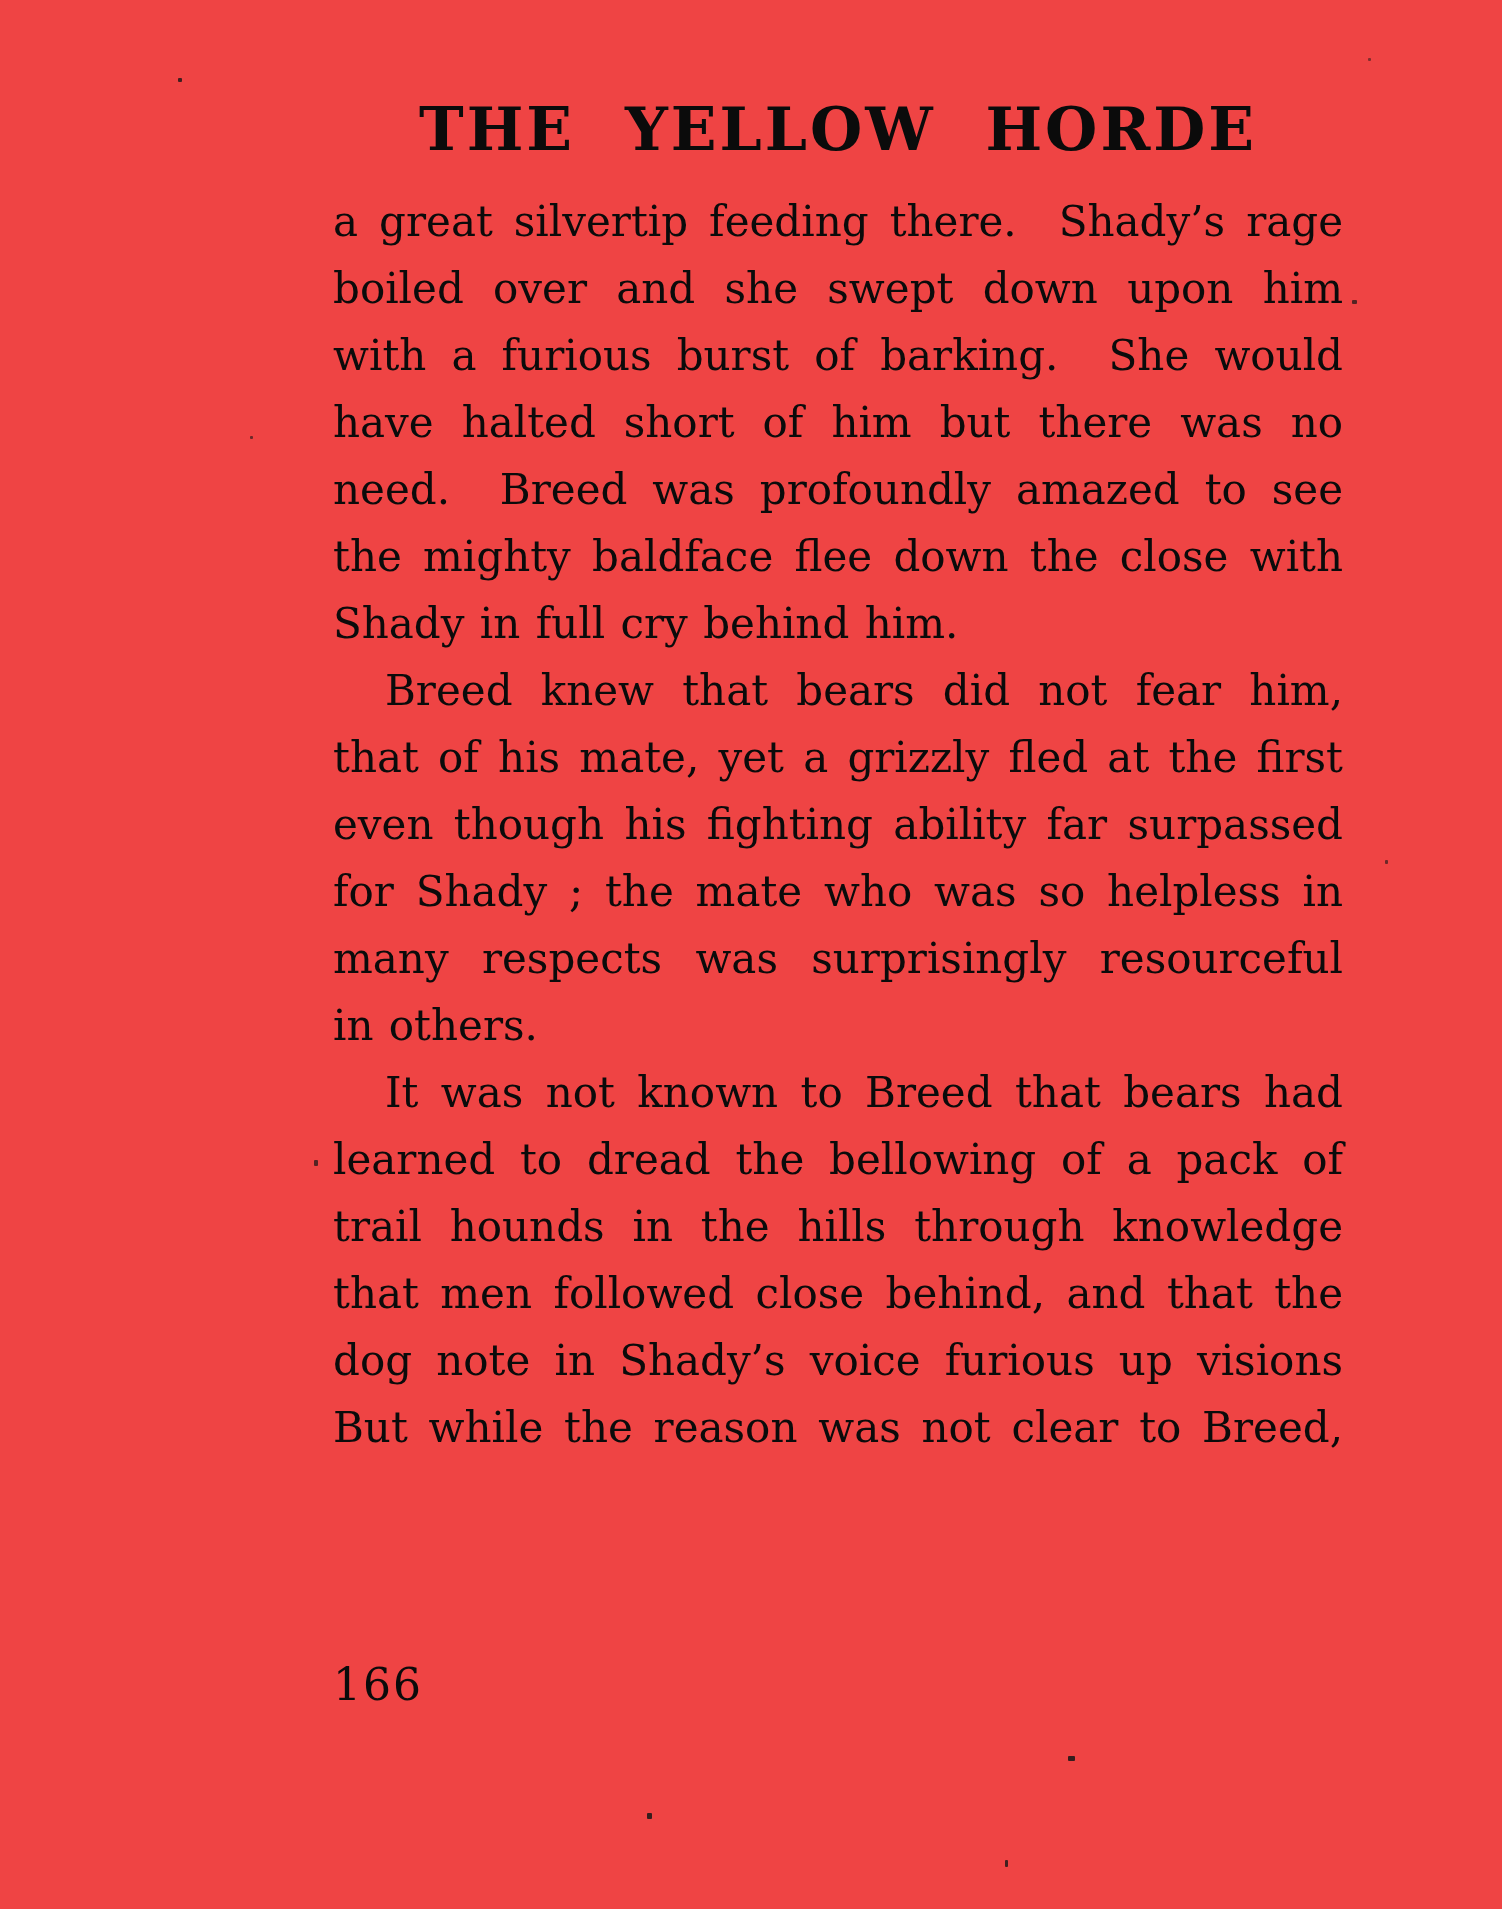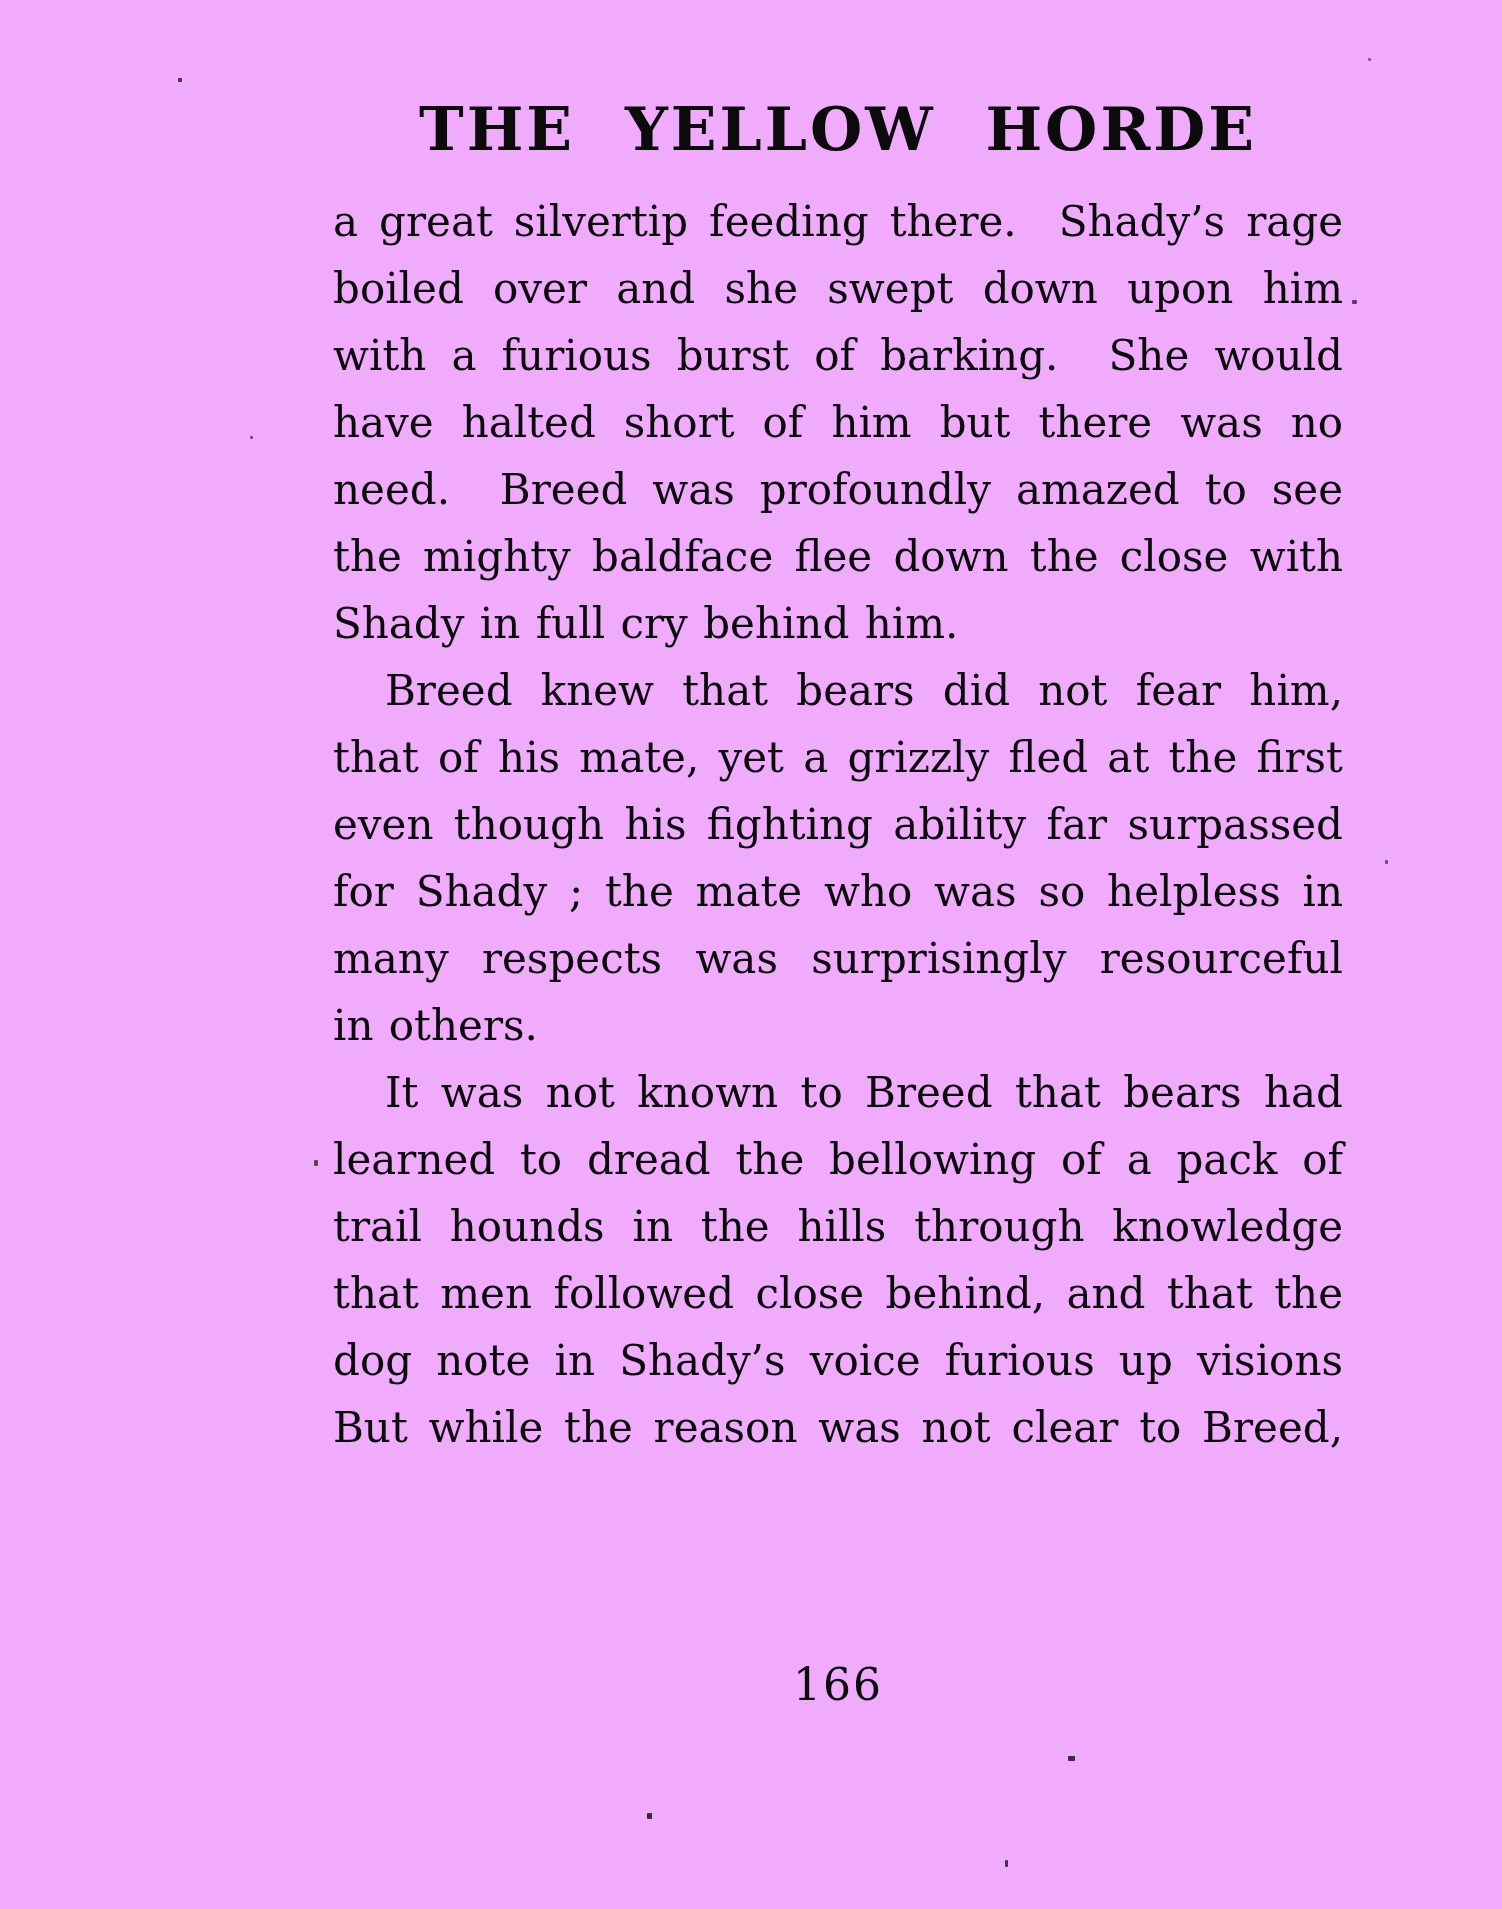--- a/index.html
+++ b/index.html
@@ -54,33 +54,33 @@
   .indent {
     padding-left: 52px;
   }
   .page-number {
     position: absolute;
     left: 333px;
     top: 1662px;
     width: 1010px;
     line-height: 46px;
     font-size: 44px;
-    text-align: center;
+    text-align: left;
     letter-spacing: 2px;
   }
   .speck {
     position: absolute;
     background: #161616;
     border-radius: 1px;
   }
 </style>
 </head>
 <body>
 
-<div class="page" style="color: rgb(11, 11, 11); background: #f0abfc;">
+<div class="page" style="color: rgb(11, 11, 11); background: #ef4444;">
 
   <h1 class="title">THE YELLOW HORDE</h1>
 
   <div class="body-text">
 
     <div class="ln">a great silvertip feeding there.&nbsp; Shady’s rage</div>
     <div class="ln">boiled over and she swept down upon him</div>
     <div class="ln">with a furious burst of barking.&nbsp; She would</div>
     <div class="ln">have halted short of him but there was no</div>
     <div class="ln">need.&nbsp; Breed was profoundly amazed to see</div>

